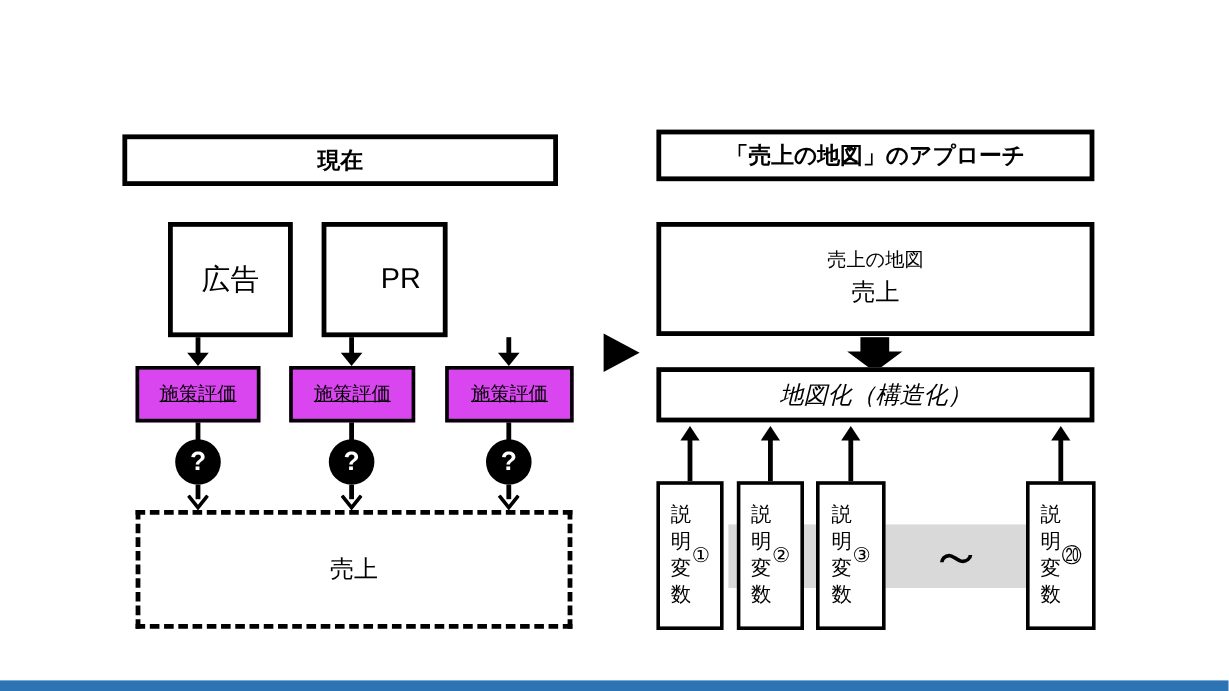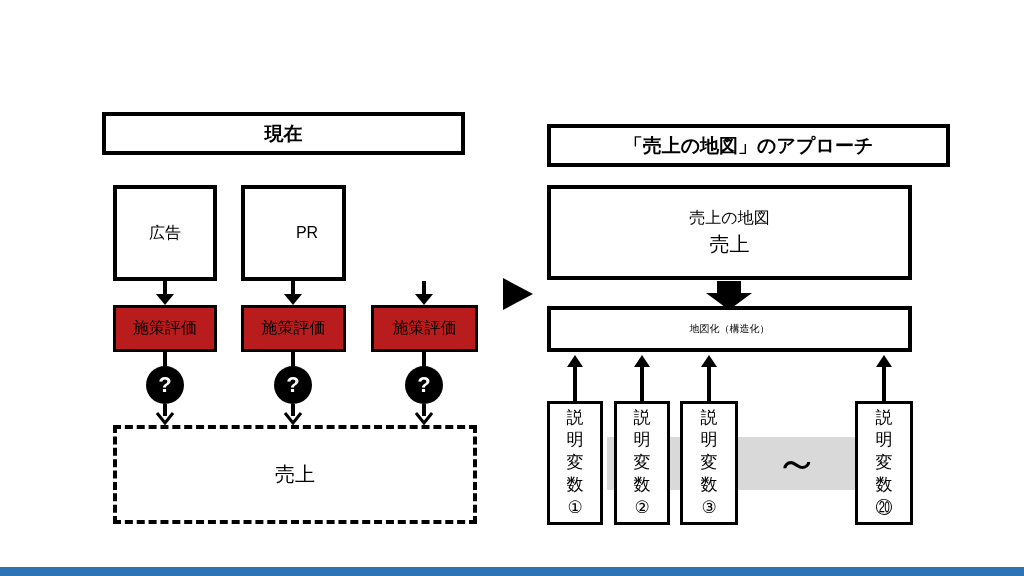--- a/index.html
+++ b/index.html
@@ -3,52 +3,52 @@
 <meta charset="utf-8">
 <style>
   html,body{margin:0;padding:0;background:#fff;}
   .canvas{
     position:relative;width:1024px;height:576px;background:#fff;overflow:hidden;
     font-family:"Liberation Sans","DejaVu Sans",sans-serif;color:#000;
   }
   .abs{position:absolute;box-sizing:border-box;}
   .title{font-size:37px;font-weight:bold;letter-spacing:1px;white-space:nowrap;}
   .box{border:4px solid #000;background:#fff;display:flex;align-items:center;justify-content:center;text-align:center;}
-  .box-thin{border:3px solid #000;background:#b91c1c;display:flex;align-items:center;justify-content:center;text-align:left;}
+  .box-thin{border:3px solid #000;background:#d946ef;display:flex;align-items:center;justify-content:center;text-align:left;text-decoration:underline;}
   .hdr{font-weight:bold;font-size:19px;}
-  .channel-label{font-size:16px;}
+  .channel-label{font-size:24px;margin-left:27px;}
   .eval-label{font-size:16px;}
   .stem{background:#000;width:4px;}
   .tri-down{width:0;height:0;border-left:9px solid transparent;border-right:9px solid transparent;border-top:11px solid #000;}
   .tri-up{width:0;height:0;border-left:8px solid transparent;border-right:8px solid transparent;border-bottom:12px solid #000;}
   .tri-right{width:0;height:0;border-top:16px solid transparent;border-bottom:16px solid transparent;border-left:30px solid #000;}
   .qcircle{width:38px;height:38px;border-radius:50%;background:#000;color:#fff;
     display:flex;align-items:center;justify-content:center;font-weight:bold;font-size:22px;}
   .dashedbox{border:4px dashed #000;background:#fff;display:flex;align-items:center;justify-content:center;font-size:20px;}
   .obj-caption{font-size:16px;line-height:1.4;}
   .obj-value{font-size:20px;line-height:1.4;}
-  .map-label{font-size:10px;}
+  .map-label{font-size:20px;font-style:italic;}
   .blockarrow-stem{background:#000;}
   .blockarrow-head{width:0;height:0;border-left:23px solid transparent;border-right:23px solid transparent;border-top:17px solid #000;}
-  .varbox{border:3px solid #000;background:#fff;display:flex;flex-direction:column;align-items:center;justify-content:center;z-index:2;position:absolute;box-sizing:border-box;}
+  .varbox{border:3px solid #000;background:#fff;display:flex;flex-direction:row;align-items:center;justify-content:center;z-index:2;position:absolute;box-sizing:border-box;}
   .vtext{width:18px;font-size:17px;line-height:1.32;word-break:break-all;text-align:center;}
   .vnum{font-size:17px;line-height:1.32;text-align:center;}
   .grayband{background:#d9d9d9;z-index:1;}
   .tilde{font-size:46px;display:flex;align-items:center;justify-content:center;z-index:2;}
   .bottombar{left:0;top:567px;width:1024px;height:9px;}
 </style>
 </head>
 <body>
 
 <div class="canvas">
 
 
   <div class="abs box hdr" style="left:102px;top:112px;width:363px;height:43px;">現在</div>
 
-  <div class="abs box hdr" style="left:547px;top:124px;width:403px;height:43px;">「売上の地図」のアプローチ</div>
+  <div class="abs box hdr" style="left:547px;top:108px;width:365px;height:43px;">「売上の地図」のアプローチ</div>
 
   <div class="abs box channel-label" style="left:113px;top:185px;width:104px;height:96px;">広告</div>
   <div class="abs box channel-label" style="left:241px;top:185px;width:105px;height:96px;padding-left:27px;">PR</div>
 
   <div class="abs stem" style="left:163px;top:281px;height:15px;"></div>
   <div class="abs tri-down" style="left:156px;top:294px;"></div>
   <div class="abs stem" style="left:291px;top:281px;height:15px;"></div>
   <div class="abs tri-down" style="left:284px;top:294px;"></div>
   <div class="abs stem" style="left:422px;top:281px;height:15px;"></div>
   <div class="abs tri-down" style="left:415px;top:294px;"></div>

